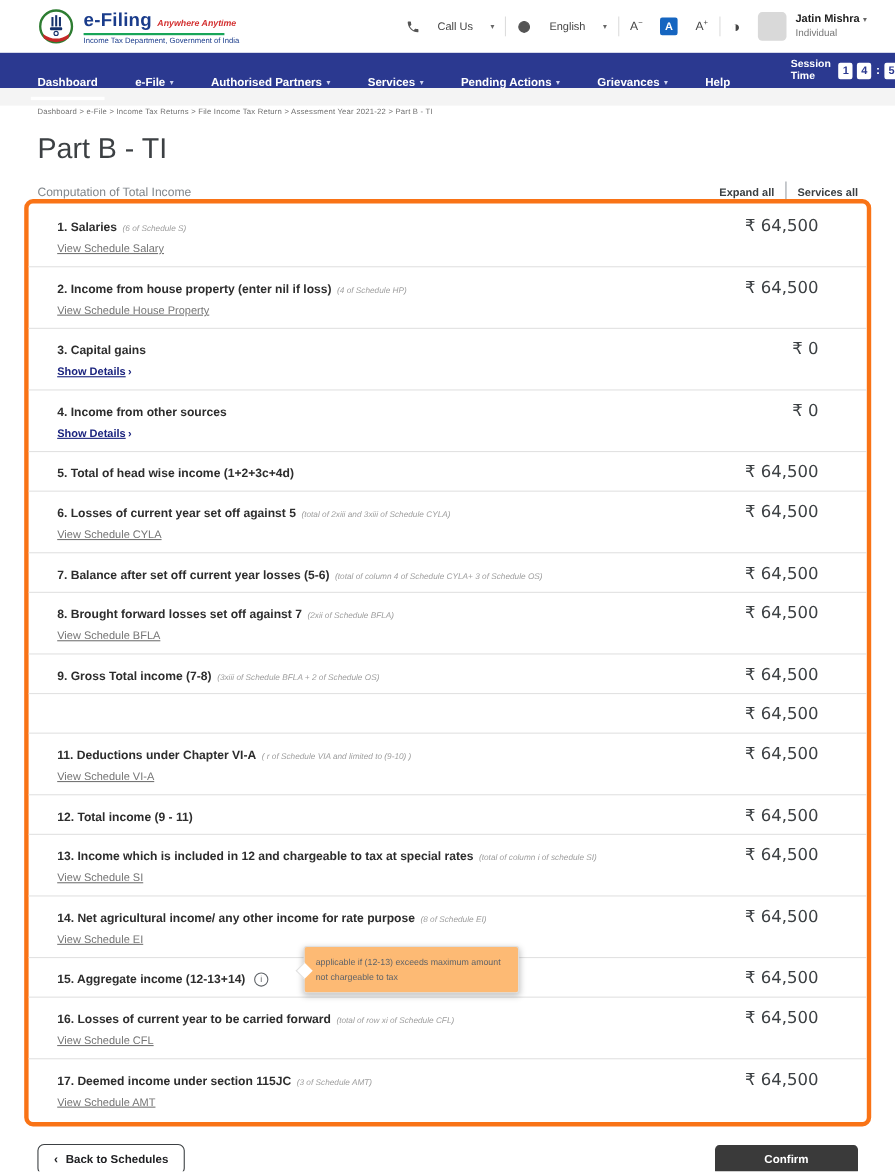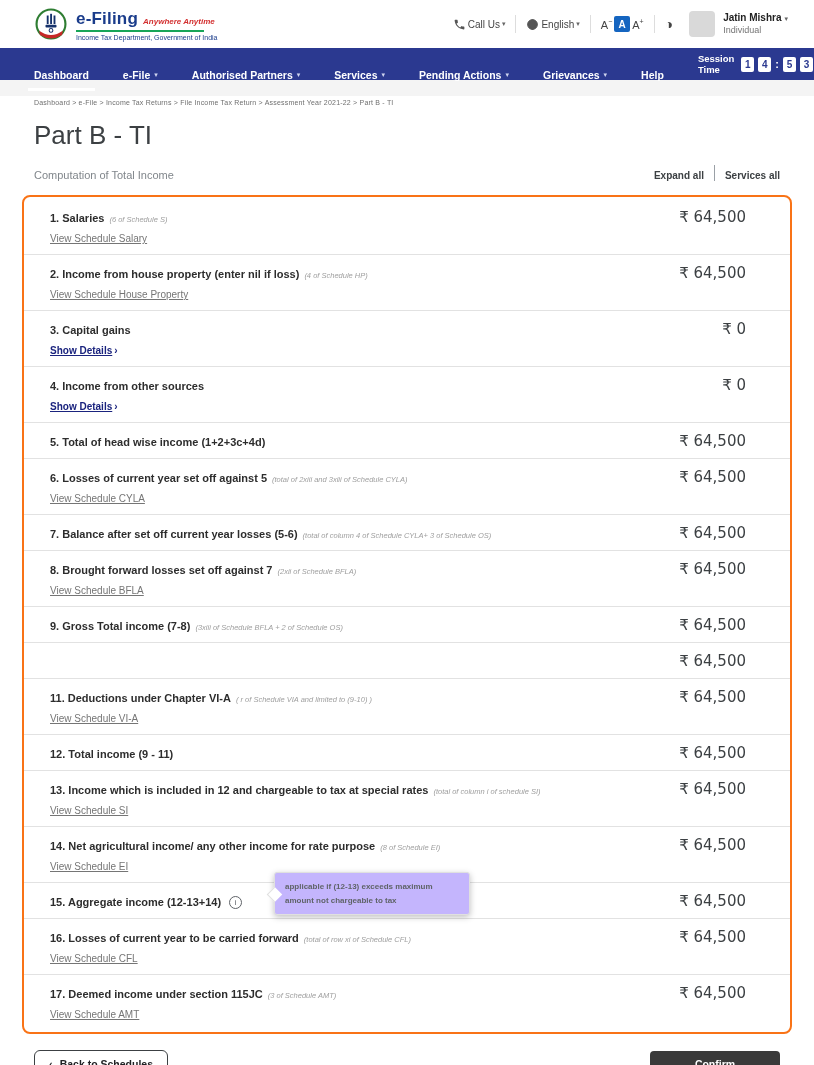--- a/index.html
+++ b/index.html
@@ -11,70 +11,70 @@
   .brand { display:flex; align-items:flex-end; gap:8px; }
   .emblem { width:34px; height:34px; flex:0 0 auto; }
   .brand-text { display:flex; flex-direction:column; }
   .brand-line1 { display:flex; align-items:baseline; gap:5px; }
   .brand-name { font-size:17px; font-weight:bold; color:#1a3c8b; letter-spacing:.2px; }
   .brand-tagline { font-size:8px; font-style:italic; color:#d32f2f; font-weight:bold; }
   .brand-rule { height:2px; background:#18a558; width:128px; margin:1px 0 2px; }
   .brand-dept { font-size:7px; color:#1a3c8b; }
 
   .top-right { display:flex; align-items:center; gap:10px; }
-  .tr-group { display:flex; align-items:center; gap:2px; font-size:10px; color:#444; }
+  .tr-group { display:flex; align-items:center; gap:16px; font-size:10px; color:#444; }
   .tr-divider { width:1px; height:18px; background:#ddd; }
   .caret { font-size:7px; color:#666; }
   .icon-svg { width:13px; height:13px; fill:#555; stroke:#555; }
   .font-ctl { font-size:11px; color:#444; letter-spacing:0; }
   .font-ctl sup { font-size:7px; }
   .font-normal-box { width:16px; height:16px; background:#1565c0; color:#fff; border-radius:2px; font-size:10px; font-weight:bold; display:flex; align-items:center; justify-content:center; }
   .contrast-glyph { font-size:14px; color:#444; line-height:1; }
   .avatar { width:26px; height:26px; background:#d9d9d9; border-radius:4px; }
   .user-block { display:flex; flex-direction:column; line-height:1.25; }
   .user-name { font-size:10px; font-weight:bold; color:#222; }
   .user-caret { font-size:7px; color:#666; margin-left:3px; }
   .user-role { font-size:9px; color:#757575; }
 
   
   .nav { height:32px; background:#2b3990; display:flex; align-items:center; padding:0 26px 0 34px; }
   .nav-item { position:relative; color:#fff; font-size:10.5px; font-weight:bold; margin-right:34px; height:32px; display:flex; align-items:center; gap:4px; cursor:pointer; white-space:nowrap;margin-top:21px; }
   .nav-item .caret { color:#cfd4ef; }
   .nav-item.active::after { content:""; position:absolute; left:-6px; right:-6px; bottom:0; height:3px; background:#fff; }
   .session { margin-left:auto; display:flex; align-items:center; gap:4px; }
-  .session-label { color:#fff; font-size:9.5px; font-weight:bold; margin-right:3px; }
+  .session-label { color:#fff; font-size:9.5px; font-weight:bold; margin-right:3px;margin-left:21px; }
   .digit { min-width:13px; height:15px; background:#fff; color:#2b3990; font-size:10px; font-weight:bold; border-radius:2px; display:flex; align-items:center; justify-content:center; padding:0 2px; }
   .colon { color:#fff; font-weight:bold; font-size:11px; }
 
   
   .strip { height:16px; background:#f4f4f4; }
   .breadcrumb { font-size:7px; color:#6f6f6f; padding:3px 0 0 34px; letter-spacing:.2px; white-space:nowrap; }
 
   
   .content { padding:0 22px 0 22px; }
   .page-title { font-size:26px; color:#3c4043; font-weight:normal; margin:14px 0 0 12px; }
   .subhead-row { display:flex; align-items:flex-end; justify-content:space-between; margin:14px 12px 0 12px; }
   .subtitle { font-size:11px; color:#80868b; }
   .expand-controls { display:flex; align-items:flex-end; gap:10px; }
   .expand-link { font-size:10px; font-weight:bold; color:#3c4043; cursor:pointer; }
   .vdiv { width:1px; height:16px; background:#9aa0a6; }
 
   
-  .card { border:2px solid #f97316; border-radius:8px; margin-top:14px; padding:2px 0; background:#fff; }
+  .card { border:4px solid #f97316; border-radius:8px; padding:2px 0; background:#fff; }
   .row { padding:9px 44px 8px 26px; border-bottom:1px solid #e2e2e2; position:relative; }
   .row:last-child { border-bottom:none; }
   .row-top { display:flex; align-items:baseline; }
   .row-title { font-size:11px; font-weight:bold; color:#2d2d2d; }
   .row-note { font-size:7.5px; font-style:italic; color:#9e9e9e; margin-left:5px; }
   .row-value { margin-left:auto; font-size:15px; color:#3c4043; font-family:"DejaVu Sans","Liberation Sans",sans-serif; white-space:nowrap; }
   .row-link { display:inline-block; margin-top:7px; font-size:10px; color:#757575; text-decoration:underline; cursor:pointer; }
   .row-link.details { color:#1a237e; font-weight:bold;text-align:right; }
   .row-link.details .chev { text-decoration:none; display:inline-block; margin-left:2px; font-weight:bold; }
   .info-icon { display:inline-flex; align-items:center; justify-content:center; width:13px; height:13px; border:1px solid #5f6368; border-radius:50%; font-size:8px; color:#5f6368; margin-left:8px; vertical-align:middle; position:relative; top:-1px; cursor:pointer; font-style:normal; }
-  .tooltip { position:absolute; left:250px; top:-11px; width:196px; background:#c4b5fd; border:1px solid #e0e0e0; box-shadow:0 2px 6px rgba(0,0,0,.25); border-radius:3px; padding:7px 10px; font-size:8px; color:#5f6368; line-height:1.7; z-index:5;font-weight:bold; }
+  .tooltip { position:absolute; left:250px; top:-11px; width:196px; background:#fdba74; border:1px solid #e0e0e0; box-shadow:0 2px 6px rgba(0,0,0,.25); border-radius:3px; padding:7px 10px; font-size:8px; color:#5f6368; line-height:1.7; z-index:5; }
   .tooltip::before { content:""; position:absolute; left:-6px; top:16px; width:10px; height:10px; background:#fff; border-left:1px solid #e0e0e0; border-bottom:1px solid #e0e0e0; transform:rotate(45deg); }
 
   
   .footer { display:flex; align-items:center; justify-content:space-between; margin:16px 12px 0 12px; }
   .back-btn { display:flex; align-items:center; gap:7px; border:1.5px solid #3c4043; border-radius:6px; background:#fff; padding:7px 14px; font-size:10.5px; font-weight:bold; color:#202124; cursor:pointer; font-family:inherit; }
   .back-chev { font-weight:bold; font-size:11px; line-height:1; }
   .confirm-btn { width:130px; height:27px; background:#3a3a3a; color:#fff; border:none; border-radius:4px; font-size:10.5px; font-weight:bold; cursor:pointer; font-family:inherit; }
 </style>
 </head>
 <body>

